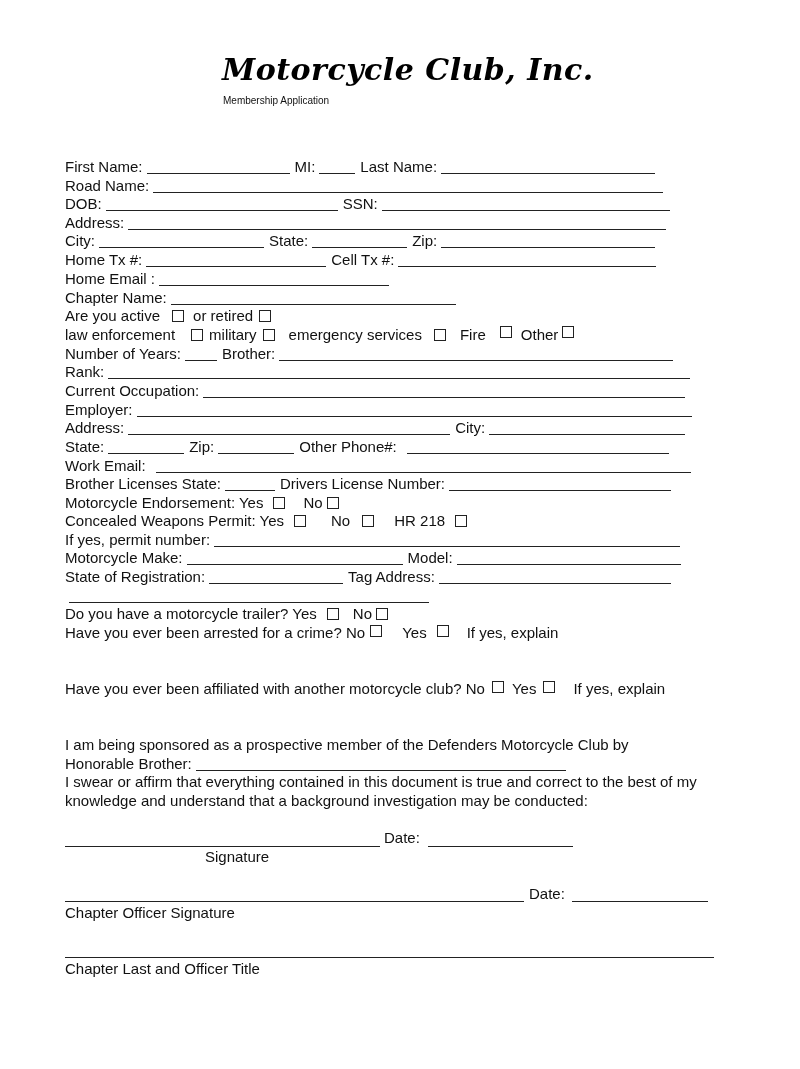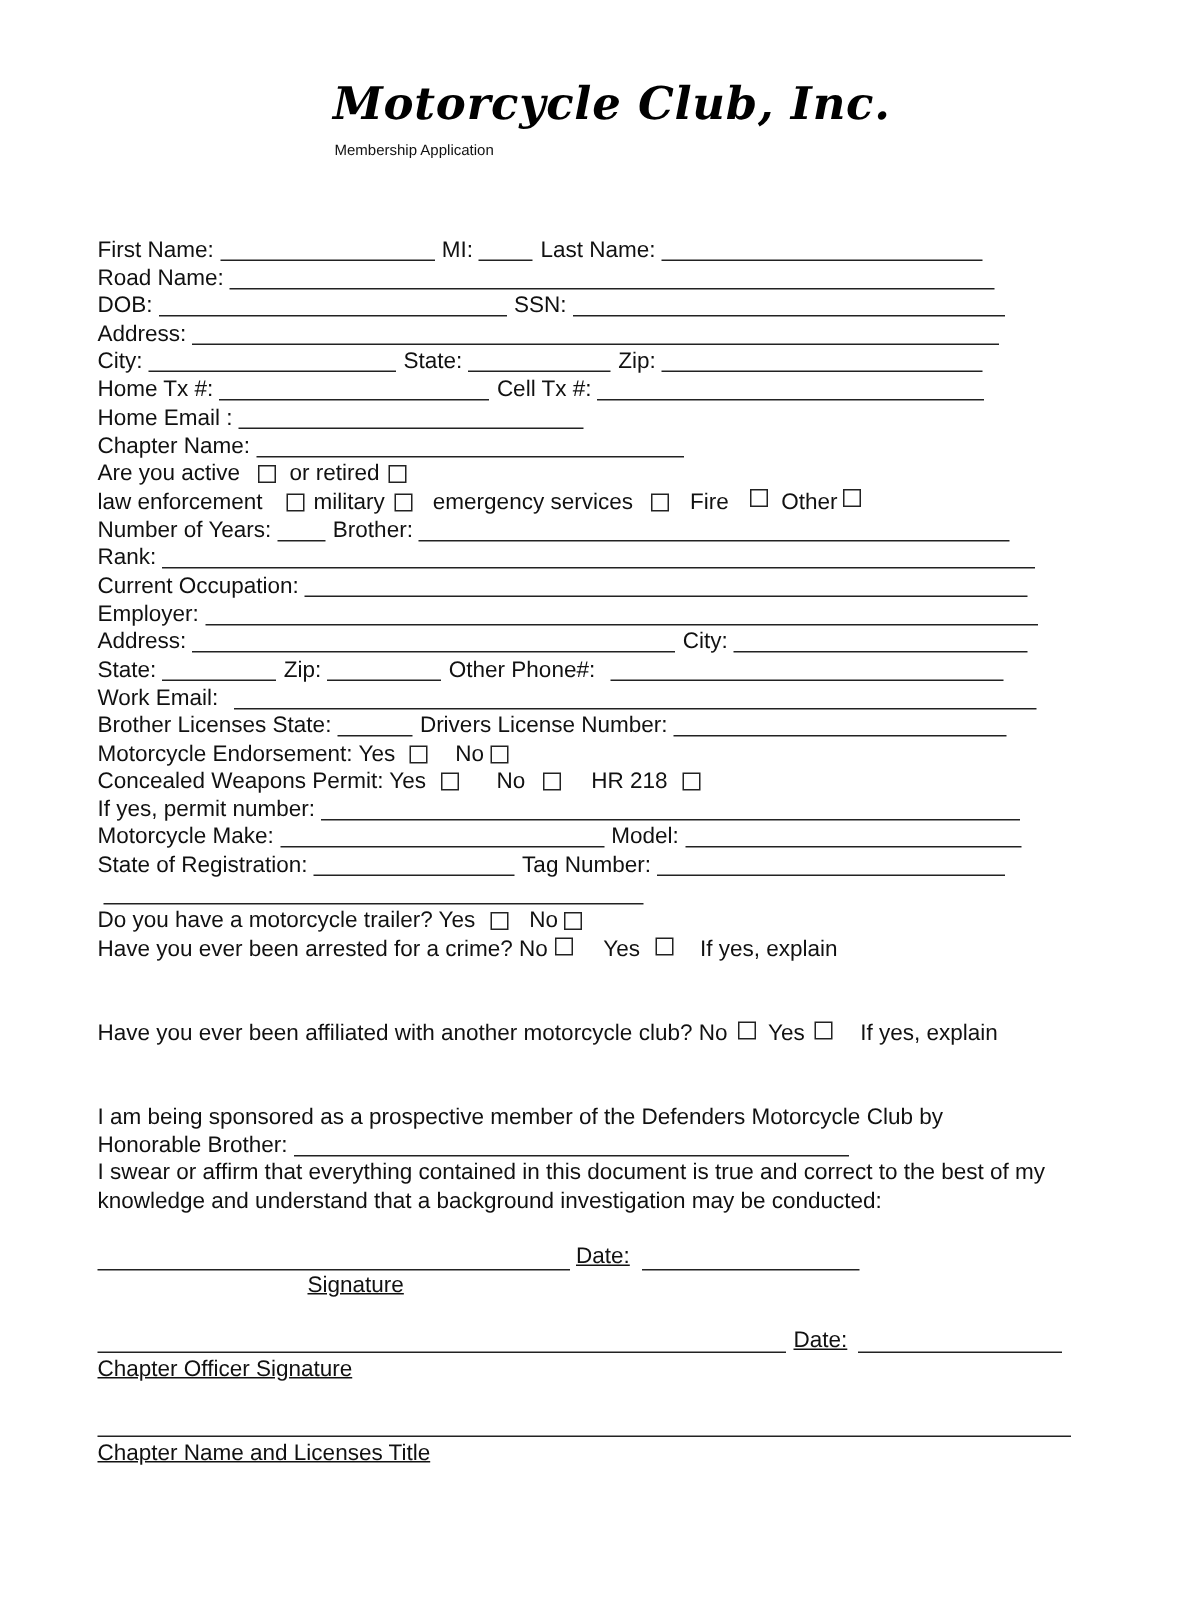--- a/index.html
+++ b/index.html
@@ -6,21 +6,21 @@
   body { width:800px; height:1069px; position:relative; overflow:hidden;
          font-family:"Liberation Sans", sans-serif; color:#111; }
   .title { position:absolute; left:222px; top:52px; font-family:"DejaVu Serif", serif;
            font-weight:bold; font-size:30px; letter-spacing:0.5px; color:#000; font-style:italic; }
   .subtitle { position:absolute; left:223px; top:95px; font-size:10px; }
   .ln { position:absolute; left:65px; font-size:15px; line-height:18px; white-space:nowrap; height:18px; }
   .lbl { display:inline-block; vertical-align:top; }
   .f { display:inline-block; border-bottom:1.3px solid #222; height:15px; vertical-align:top; margin:0 5px 0 4px; }
   .cb { display:inline-block; width:10px; height:10px; border:1.3px solid #222; margin:0 9px 0 6px; vertical-align:top; position:relative; top:3px; }
   .rule { position:absolute; border-bottom:1.3px solid #222; height:0; }
-  .caption { position:absolute; font-size:15px; white-space:nowrap;text-decoration:underline; }
+  .caption { position:absolute; font-size:15px; white-space:nowrap; }
   .para { position:absolute; left:65px; font-size:15px; line-height:18.5px; width:670px; }
 </style>
 </head>
 <body>
 
 <div class="title">Motorcycle Club, Inc.</div>
 <div class="subtitle">Membership Application</div>
 
 <div class="ln" style="top:158px">
   <span class="lbl">First Name:</span><span class="f" style="width:143px"></span><span class="lbl">MI:</span><span class="f" style="width:36px"></span><span class="lbl">Last Name:</span><span class="f" style="width:214px"></span>
@@ -82,21 +82,21 @@
 <div class="ln" style="top:512px">
   <span class="lbl">Concealed Weapons Permit: Yes</span><span class="cb" style="margin-left:10px;margin-right:25px"></span><span class="lbl">No</span><span class="cb" style="margin-left:12px;margin-right:20px"></span><span class="lbl">HR 218</span><span class="cb" style="margin-left:10px"></span>
 </div>
 <div class="ln" style="top:531px">
   <span class="lbl">If yes, permit number:</span><span class="f" style="width:466px"></span>
 </div>
 <div class="ln" style="top:549px">
   <span class="lbl">Motorcycle Make:</span><span class="f" style="width:216px"></span><span class="lbl">Model:</span><span class="f" style="width:224px"></span>
 </div>
 <div class="ln" style="top:568px">
-  <span class="lbl">State of Registration:</span><span class="f" style="width:134px"></span><span class="lbl">Tag Number:</span><span class="f" style="width:232px"></span>
+  <span class="lbl">State of Registration:</span><span class="f" style="width:134px"></span><span class="lbl">Tag Address:</span><span class="f" style="width:232px"></span>
 </div>
 <div class="ln" style="top:587px">
   <span class="f" style="width:360px"></span>
 </div>
 <div class="ln" style="top:605px">
   <span class="lbl">Do you have a motorcycle trailer? Yes</span><span class="cb" style="margin-left:10px;margin-right:14px"></span><span class="lbl">No</span><span class="cb" style="margin-left:4px"></span>
 </div>
 <div class="ln" style="top:624px">
   <span class="lbl">Have you ever been arrested for a crime? No</span><span class="cb" style="margin-left:5px;margin-right:20px;top:1px"></span><span class="lbl">Yes</span><span class="cb" style="margin-left:10px;margin-right:18px;top:1px"></span><span class="lbl">If yes, explain</span>
 </div>
@@ -115,13 +115,13 @@
 <div class="caption" style="left:384px;top:829px">Date:</div>
 <div class="rule" style="left:428px;top:846px;width:145px"></div>
 <div class="caption" style="left:205px;top:848px">Signature</div>
 
 <div class="rule" style="left:65px;top:901px;width:459px"></div>
 <div class="caption" style="left:529px;top:885px">Date:</div>
 <div class="rule" style="left:572px;top:901px;width:136px"></div>
 <div class="caption" style="left:65px;top:904px">Chapter Officer Signature</div>
 
 <div class="rule" style="left:65px;top:957px;width:649px"></div>
-<div class="caption" style="left:65px;top:960px">Chapter Name and Licenses Title</div>
+<div class="caption" style="left:65px;top:960px">Chapter Last and Officer Title</div>
 
 </body></html>

